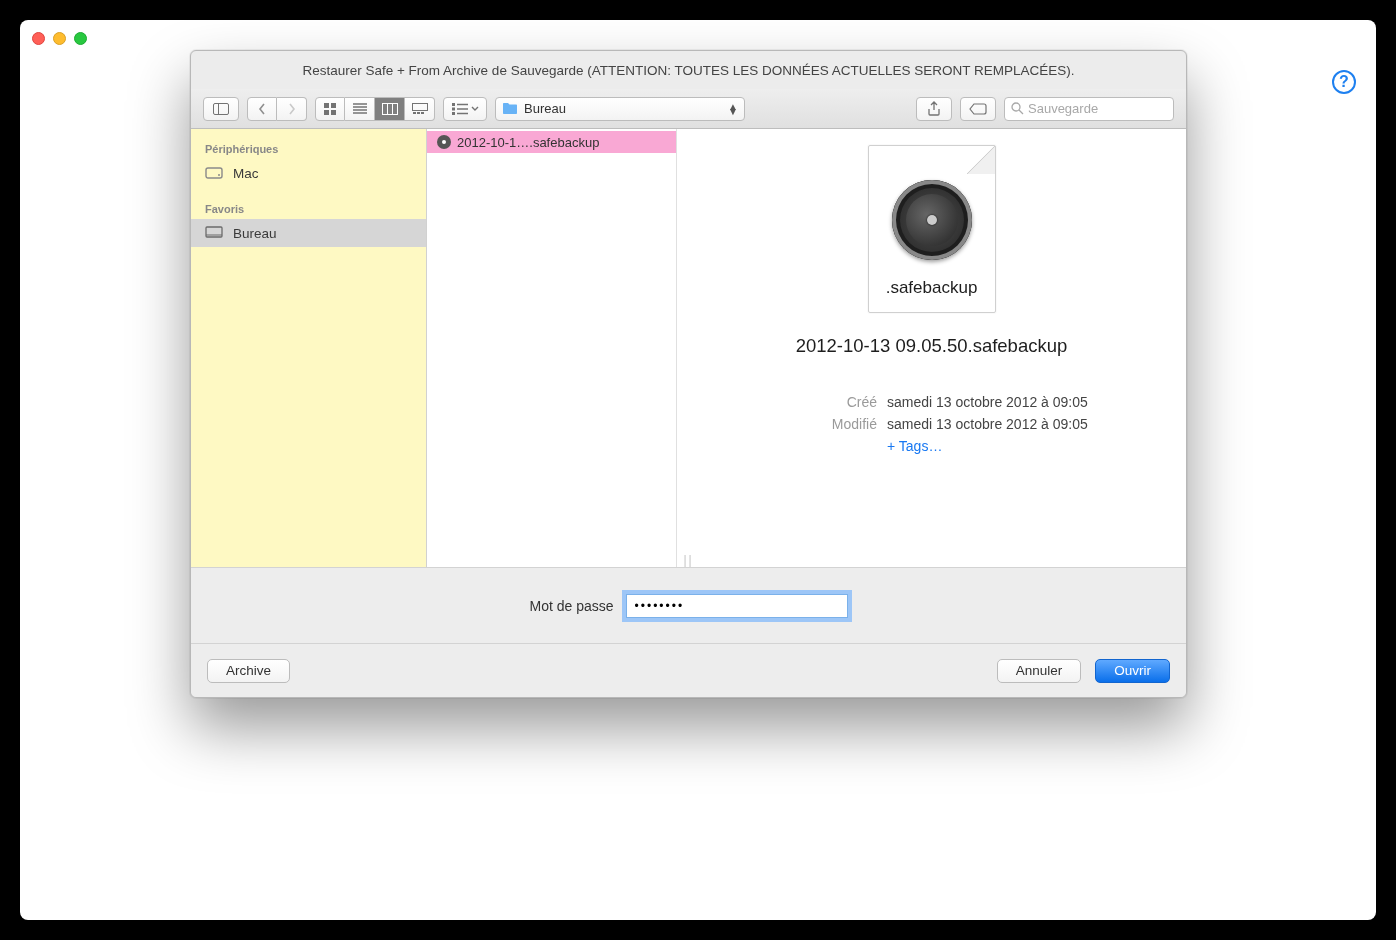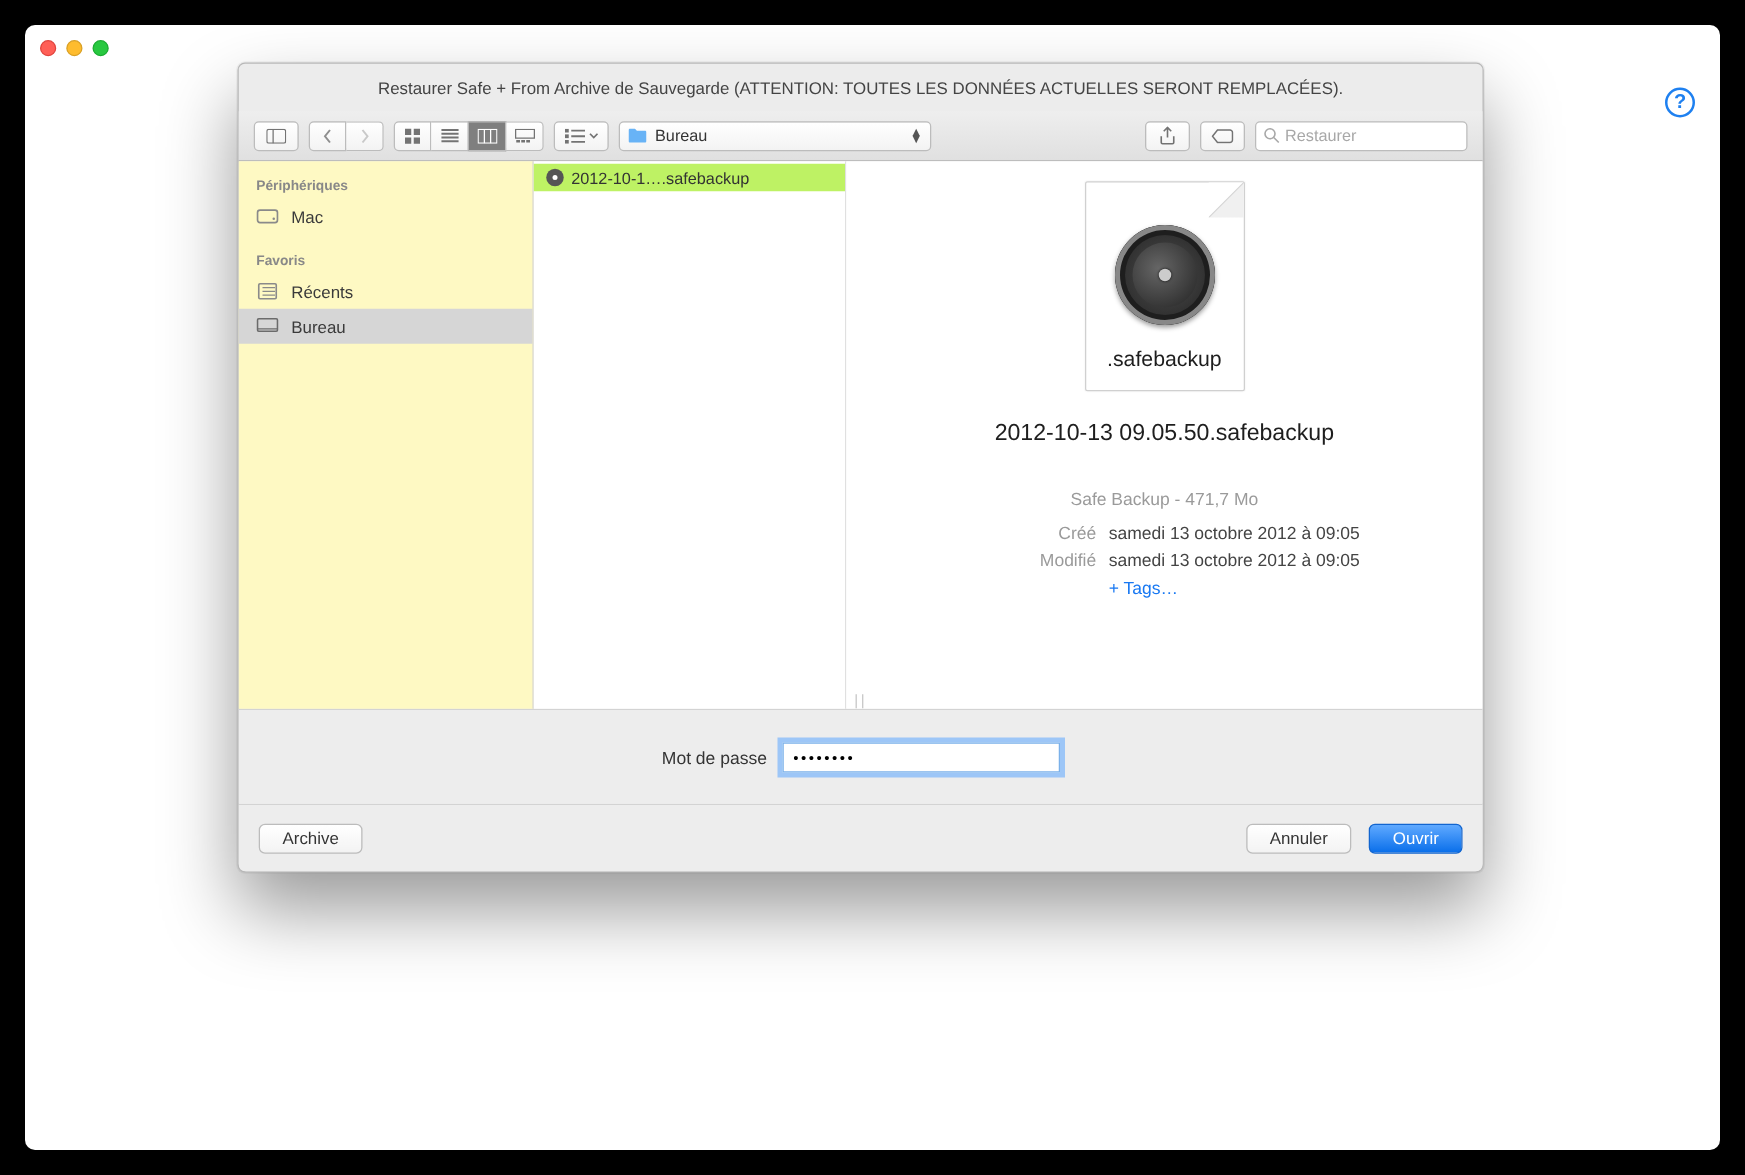--- a/index.html
+++ b/index.html
@@ -74,21 +74,21 @@
     display:flex;align-items:center;padding:0 6px;gap:4px;font-size:13px;color:#a8a8a8;
   }
   
   .content-row { flex:1; display:flex; min-height:0; position:relative;}
   .sidebar{ width:236px; background:#fef9c3; border-right:1px solid #d1d1d1; padding:8px 0;}
   .sb-header{ font-size:11px; color:#888; font-weight:600; padding:6px 14px 4px;}
   .sb-item{ height:28px; display:flex; align-items:center; padding:0 14px; gap:10px; font-size:13.5px; color:#3a3a3a; cursor:pointer;}
   .sb-item.selected{ background:#d6d6d6;}
   .sb-icon{ width:18px; height:14px; display:flex; align-items:center; justify-content:center;}
   .column-list{ width:250px; background:#fff; border-right:1px solid #e0e0e0; padding:2px 0;}
-  .col-item{ height:22px; display:flex;align-items:center; padding:0 10px; gap:6px; font-size:13px; background:#bef264; color:#333;}
+  .col-item{ height:22px; display:flex;align-items:center; padding:0 10px; gap:6px; font-size:13px; background:#f9a8d4; color:#333;}
   .col-item .dot{width:14px;height:14px;border-radius:50%;background:#555;display:flex;align-items:center;justify-content:center;}
   .col-item .dot::after{content:"";width:4px;height:4px;border-radius:50%;background:#fff;}
   .preview{ flex:1; background:#fff; display:flex; flex-direction:column; align-items:center; padding:16px 20px 10px; overflow:hidden;position:relative;}
   .file-icon-wrap{ width:128px; height:168px; background:#fff; border:1px solid #d0d0d0; border-radius:2px; position:relative; display:flex; flex-direction:column; align-items:center; justify-content:flex-end; padding-bottom:14px; box-shadow: 0 0 0 1px rgba(0,0,0,0.02);}
   .file-icon-wrap::before{content:"";position:absolute;top:0;right:0;width:28px;height:28px;background:linear-gradient(135deg,#fff 48%,#d0d0d0 50%,#f0f0f0 52%);}
   .safe-dial{width:80px;height:80px;border-radius:50%;background:radial-gradient(circle,#4f4f4f 0,#2b2b2b 70%);box-shadow:0 2px 4px rgba(0,0,0,0.4),inset 0 0 0 4px #888,inset 0 0 0 8px #1e1e1e;display:flex;align-items:center;justify-content:center;}
   .safe-dial-inner{width:52px;height:52px;border-radius:50%;background:radial-gradient(circle at 40% 40%,#666,#222);position:relative;}
   .safe-dial-inner::after{content:"";position:absolute;width:10px;height:10px;background:#ccc;border-radius:50%;top:21px;left:21px;box-shadow:0 0 2px #000;}
   .file-ext{ font-size:17px; color:#1e1e1e; margin-top:18px; font-weight:400;}
   .file-name{ font-size:18.5px; color:#1e1e1e; margin-top:22px;text-align:center;}
@@ -217,48 +217,37 @@
           <svg width="18" height="12" viewBox="0 0 18 12">
               <path d="M5 1h10c1 0 2 1 2 2v6c0 1-1 2-2 2H5L1 6 5 1z" fill="none" stroke="#737373" stroke-width="1.2"></path>
             </svg>
         </div>
       </div>
       <div class="search-field">
         <svg width="13" height="13" viewBox="0 0 13 13">
             <circle cx="5" cy="5" r="4" fill="none" stroke="#a8a8a8" stroke-width="1.3"></circle>
             <line x1="8" y1="8" x2="12" y2="12" stroke="#a8a8a8" stroke-width="1.3"></line>
           </svg>
-        <span>Restaurer</span>
+        <span>Sauvegarde</span>
       </div>
     </div>
 
     <div class="content-row">
       <div class="sidebar">
         <div class="sb-header">Périphériques</div>
         <div class="sb-item">
           <span class="sb-icon">
             <svg width="18" height="14" viewBox="0 0 18 14">
                 <rect x="1" y="2" width="16" height="10" rx="2" fill="none" stroke="#8a8a8a" stroke-width="1.4"></rect>
                 <circle cx="14" cy="9" r="1" fill="#8a8a8a"></circle>
               </svg>
           </span>
           <span>Mac</span>
         </div>
         <div class="sb-header" style="margin-top:10px">Favoris</div>
-        <div class="sb-item">
-          <span class="sb-icon">
-            <svg width="18" height="14" viewBox="0 0 18 14">
-                <rect x="2" y="1" width="14" height="12" rx="1" fill="none" stroke="#8a8a8a" stroke-width="1.3"></rect>
-                <line x1="5" y1="4" x2="15" y2="4" stroke="#8a8a8a"></line>
-                <line x1="5" y1="7" x2="15" y2="7" stroke="#8a8a8a"></line>
-                <line x1="5" y1="10" x2="15" y2="10" stroke="#8a8a8a"></line>
-              </svg>
-          </span>
-          <span>Récents</span>
-        </div>
         <div class="sb-item selected">
           <span class="sb-icon">
             <svg width="18" height="14" viewBox="0 0 18 14">
                 <rect x="1" y="1" width="16" height="10" rx="1" fill="none" stroke="#6b6b6b" stroke-width="1.3"></rect>
                 <line x1="1" y1="9" x2="17" y2="9" stroke="#6b6b6b"></line>
               </svg>
           </span>
           <span>Bureau</span>
         </div>
       </div>
@@ -272,21 +261,20 @@
 
       <div class="preview">
         <div class="file-icon-wrap">
           <div class="safe-dial">
               <div class="safe-dial-inner"></div>
             </div>
           <div class="file-ext">.safebackup</div>
         </div>
         <div class="file-name">2012-10-13 09.05.50.safebackup</div>
         <div class="meta-block">
-          <div class="meta-top">Safe Backup - 471,7 Mo</div>
           <div class="meta-row">
             <div class="meta-key">Créé</div>
             <div class="meta-val">samedi 13 octobre 2012 à 09:05</div>
           </div>
           <div class="meta-row">
             <div class="meta-key">Modifié</div>
             <div class="meta-val">samedi 13 octobre 2012 à 09:05</div>
           </div>
           <div class="meta-row">
             <div class="meta-key"></div>

